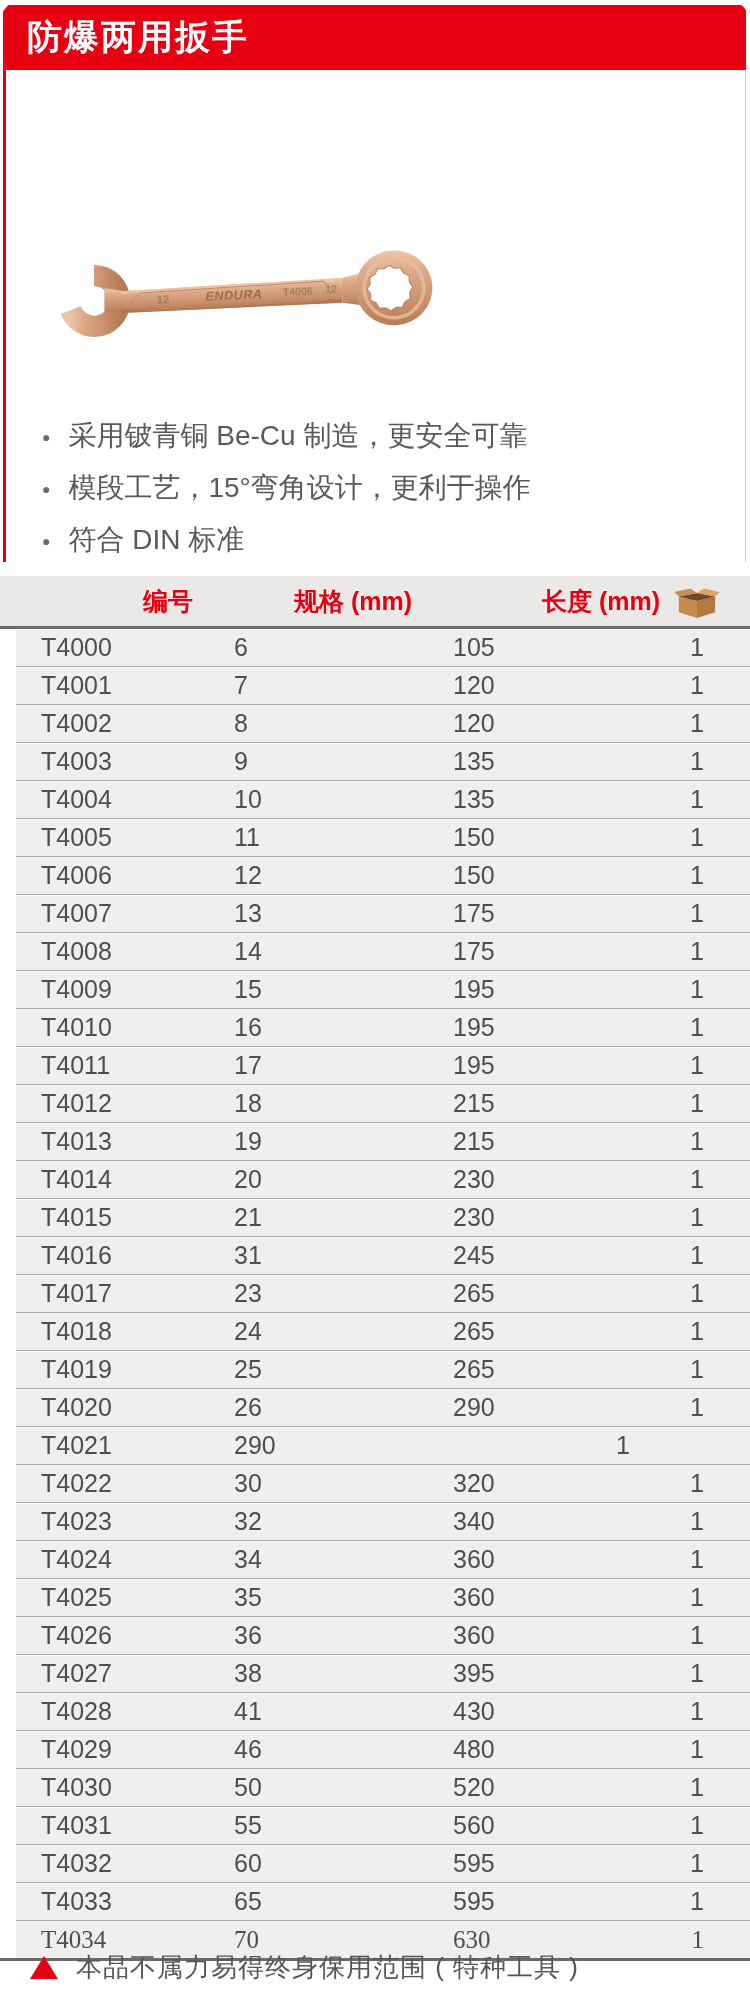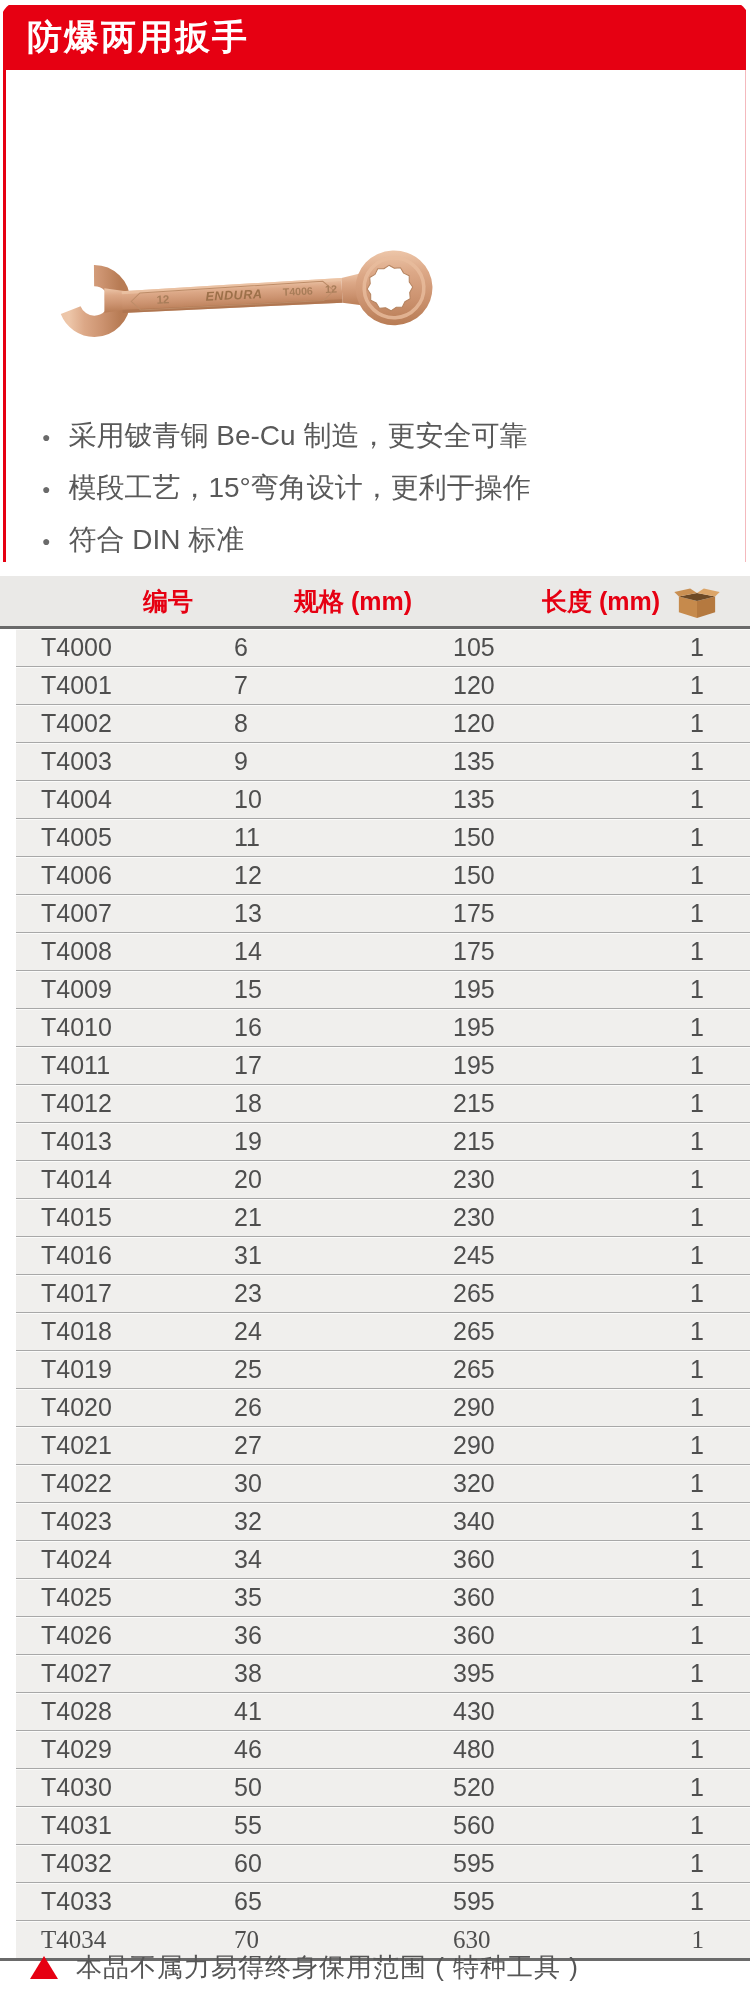--- a/index.html
+++ b/index.html
@@ -244,21 +244,20 @@
           <div class="td td-qty">1</div>
         </div>
         <div class="tr">
           <div class="td">T4020</div>
           <div class="td">26</div>
           <div class="td">290</div>
           <div class="td td-qty">1</div>
         </div>
         <div class="tr">
           <div class="td">T4021</div>
-          <div class="td">27</div>
           <div class="td">290</div>
           <div class="td td-qty">1</div>
         </div>
         <div class="tr">
           <div class="td">T4022</div>
           <div class="td">30</div>
           <div class="td">320</div>
           <div class="td td-qty">1</div>
         </div>
         <div class="tr">

